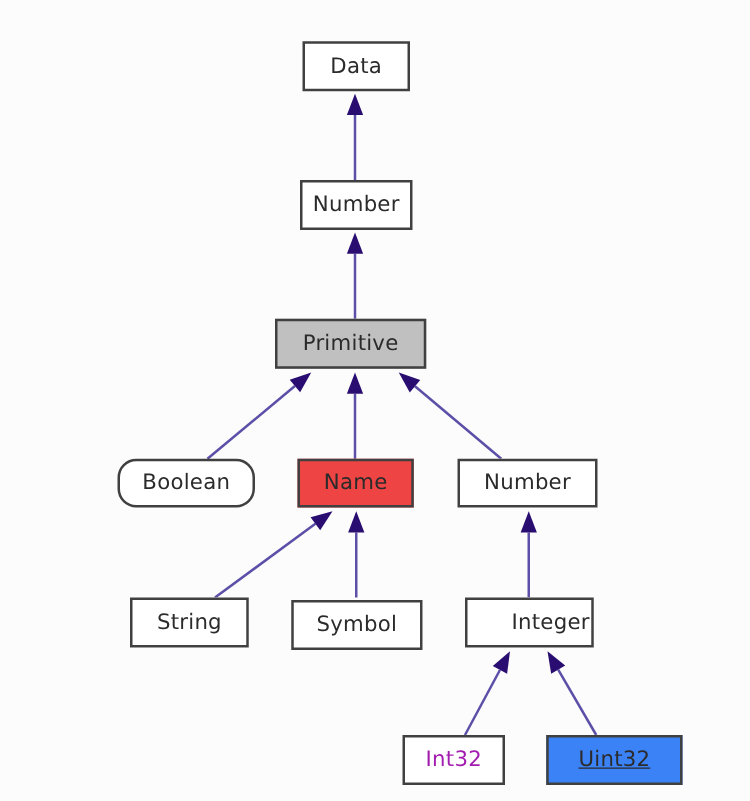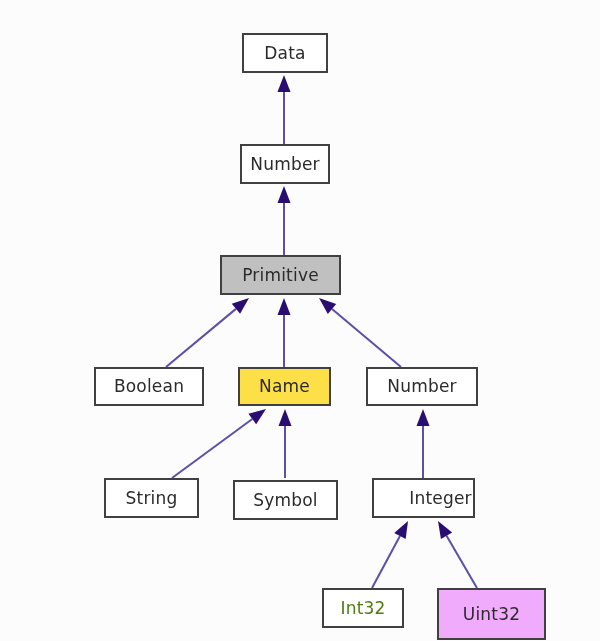--- a/index.html
+++ b/index.html
@@ -105,39 +105,39 @@
   <div id="node-layer">
       <div class="node" style="left: 242px; top: 33px; width: 86px; height: 40px; border-color: rgb(64, 64, 64); color: rgb(43, 43, 43); background: rgb(255, 255, 255);">
         <span class="node-label">Data</span>
       </div>
       <div class="node" style="left: 240px; top: 144px; width: 90px; height: 40px; border-color: rgb(64, 64, 64); color: rgb(43, 43, 43); background: rgb(255, 255, 255);">
         <span class="node-label">Number</span>
       </div>
       <div class="node highlight" style="left: 220px; top: 255px; width: 121px; height: 40px; border-color: rgb(64, 64, 64); color: rgb(43, 43, 43); background: rgb(192, 192, 192);">
         <span class="node-label">Primitive</span>
       </div>
-      <div class="node" style="left: 94px; top: 367px; width: 110px; height: 39px; border-color: rgb(64, 64, 64); color: rgb(43, 43, 43); background: rgb(255, 255, 255);">
+      <div class="node" style="left: 94px; top: 367px; width: 110px; height: 39px; border-color: rgb(64, 64, 64); color: rgb(43, 43, 43); background: rgb(255, 255, 255); border-radius: 15px;">
         <span class="node-label">Boolean</span>
       </div>
-      <div class="node" style="left: 238px; top: 367px; width: 93px; height: 39px; border-color: rgb(64, 64, 64); color: rgb(43, 43, 43); background: #fde047;">
+      <div class="node" style="left: 238px; top: 367px; width: 93px; height: 39px; border-color: rgb(64, 64, 64); color: rgb(43, 43, 43); background: #ef4444;">
         <span class="node-label">Name</span>
       </div>
       <div class="node" style="left: 366px; top: 367px; width: 112px; height: 39px; border-color: rgb(64, 64, 64); color: rgb(43, 43, 43); background: rgb(255, 255, 255);">
         <span class="node-label">Number</span>
       </div>
       <div class="node" style="left: 104px; top: 478px; width: 95px; height: 40px; border-color: rgb(64, 64, 64); color: rgb(43, 43, 43); background: rgb(255, 255, 255);">
         <span class="node-label">String</span>
       </div>
       <div class="node" style="left: 233px; top: 480px; width: 105px; height: 40px; border-color: rgb(64, 64, 64); color: rgb(43, 43, 43); background: rgb(255, 255, 255);">
         <span class="node-label">Symbol</span>
       </div>
       <div class="node" style="left: 372px; top: 478px; width: 103px; height: 40px; border-color: rgb(64, 64, 64); color: rgb(43, 43, 43); background: rgb(255, 255, 255); padding-left: 34px;">
         <span class="node-label">Integer</span>
       </div>
-      <div class="node" style="left: 322px; top: 588px; width: 82px; height: 40px; border-color: rgb(64, 64, 64); color: #4d7c0f; background: rgb(255, 255, 255);">
+      <div class="node" style="left: 322px; top: 588px; width: 82px; height: 40px; border-color: rgb(64, 64, 64); color: #a21caf; background: rgb(255, 255, 255);">
         <span class="node-label">Int32</span>
       </div>
-      <div class="node" style="left: 437px; top: 588px; width: 109px; height: 52px; border-color: rgb(64, 64, 64); color: rgb(43, 43, 43); background: #f0abfc;">
+      <div class="node" style="left: 437px; top: 588px; width: 109px; height: 40px; border-color: rgb(64, 64, 64); color: rgb(43, 43, 43); background: #3b82f6; text-decoration: underline;">
         <span class="node-label">Uint32</span>
       </div>
     </div>
 
 </div>
 
 </body></html>

